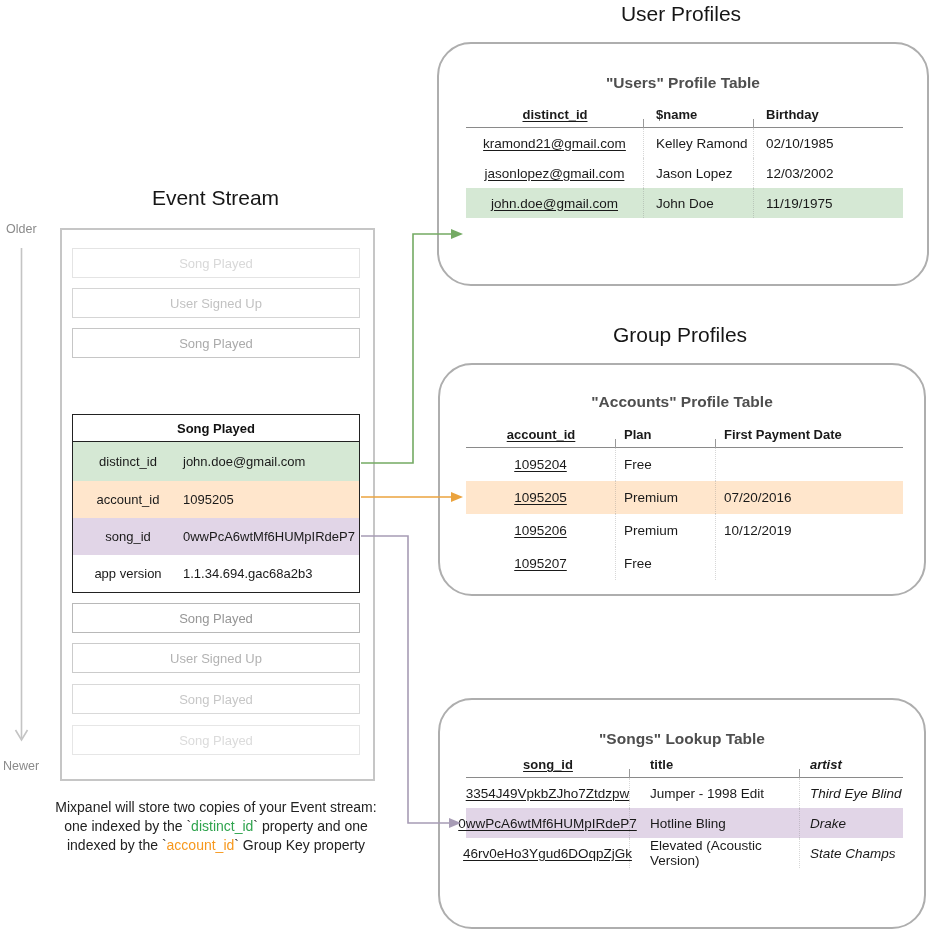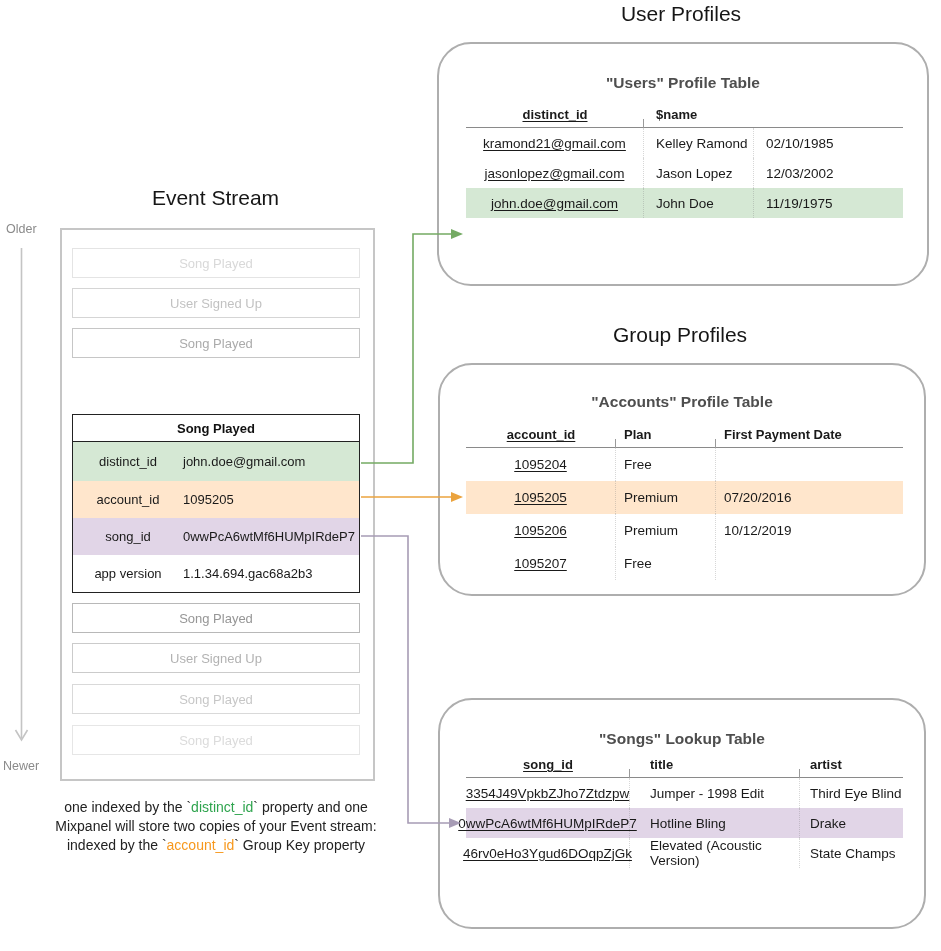--- a/index.html
+++ b/index.html
@@ -26,21 +26,21 @@
       width:1px;height:9px;background:#9a9a9a;}
   .trow.body>div{height:100%;display:flex;align-items:center;}
   .trow.body>div:not(:last-child){border-right:1px dotted rgba(130,130,130,.32);}
   .g-users{grid-template-columns:178px 110px 1fr;}
   .g-acc{grid-template-columns:150px 100px 1fr;}
   .g-songs{grid-template-columns:164px 170px 1fr;}
   .g-users>div:first-child,.g-acc>div:first-child,.g-songs>div:first-child{justify-content:center;text-align:center;}
   .g-users>div:nth-child(2),.g-users>div:nth-child(3){padding-left:12px;}
   .g-acc>div:nth-child(2),.g-acc>div:nth-child(3){padding-left:8px;}
   .g-songs>div:nth-child(2){padding-left:20px;}
-  .g-songs>div:nth-child(3){padding-left:10px;}
+  .g-songs>div:nth-child(3){padding-left:10px;font-style:italic;}
   .r30{height:30px;} .r33{height:33px;}
   .u{text-decoration:underline;text-underline-offset:2px;}
   .hl-green{background:var(--green-fill);}
   .hl-orange{background:var(--orange-fill);}
   .hl-purple{background:var(--purple-fill);}
 
   
   .panel{position:absolute;left:60px;top:228px;width:311px;height:549px;background:#fff;
          border:2px solid #c6c6c6;}
   .panel::before,.panel::after{content:"";position:absolute;background:#fff;border:2px solid #cbcbcb;}
@@ -133,20 +133,21 @@
   </div>
 
   <div class="card" style="left:437px;top:42px;width:488px;height:240px;">
     <div class="tbl-title" style="top:30px;">"Users" Profile Table</div>
     <div class="tbl" style="left:27px;top:58px;width:437px;">
       <div class="trow thead g-users">
         <div>
             <span class="u">distinct_id</span>
           </div>
         <div>$name</div>
+        <div>Birthday</div>
       </div>
       <div class="trow body g-users r30">
         <div>
             <span class="u">kramond21@gmail.com</span>
           </div>
         <div>Kelley Ramond</div>
         <div>02/10/1985</div>
       </div>
       <div class="trow body g-users r30">
         <div>
@@ -234,18 +235,18 @@
         <div>
             <span class="u">46rv0eHo3Ygud6DOqpZjGk</span>
           </div>
         <div>Elevated (Acoustic Version)</div>
         <div>State Champs</div>
       </div>
     </div>
   </div>
 
   <div class="caption">
+    <div>Mixpanel will store two copies of your Event stream:</div>
     <div><span>one indexed by the `</span><span class="code-green">distinct_id</span><span>` property and one</span></div>
-    <div>Mixpanel will store two copies of your Event stream:</div>
     <div><span>indexed by the `</span><span class="code-orange">account_id</span><span>` Group Key property</span></div>
   </div>
 
 </div>
 
 </body></html>

